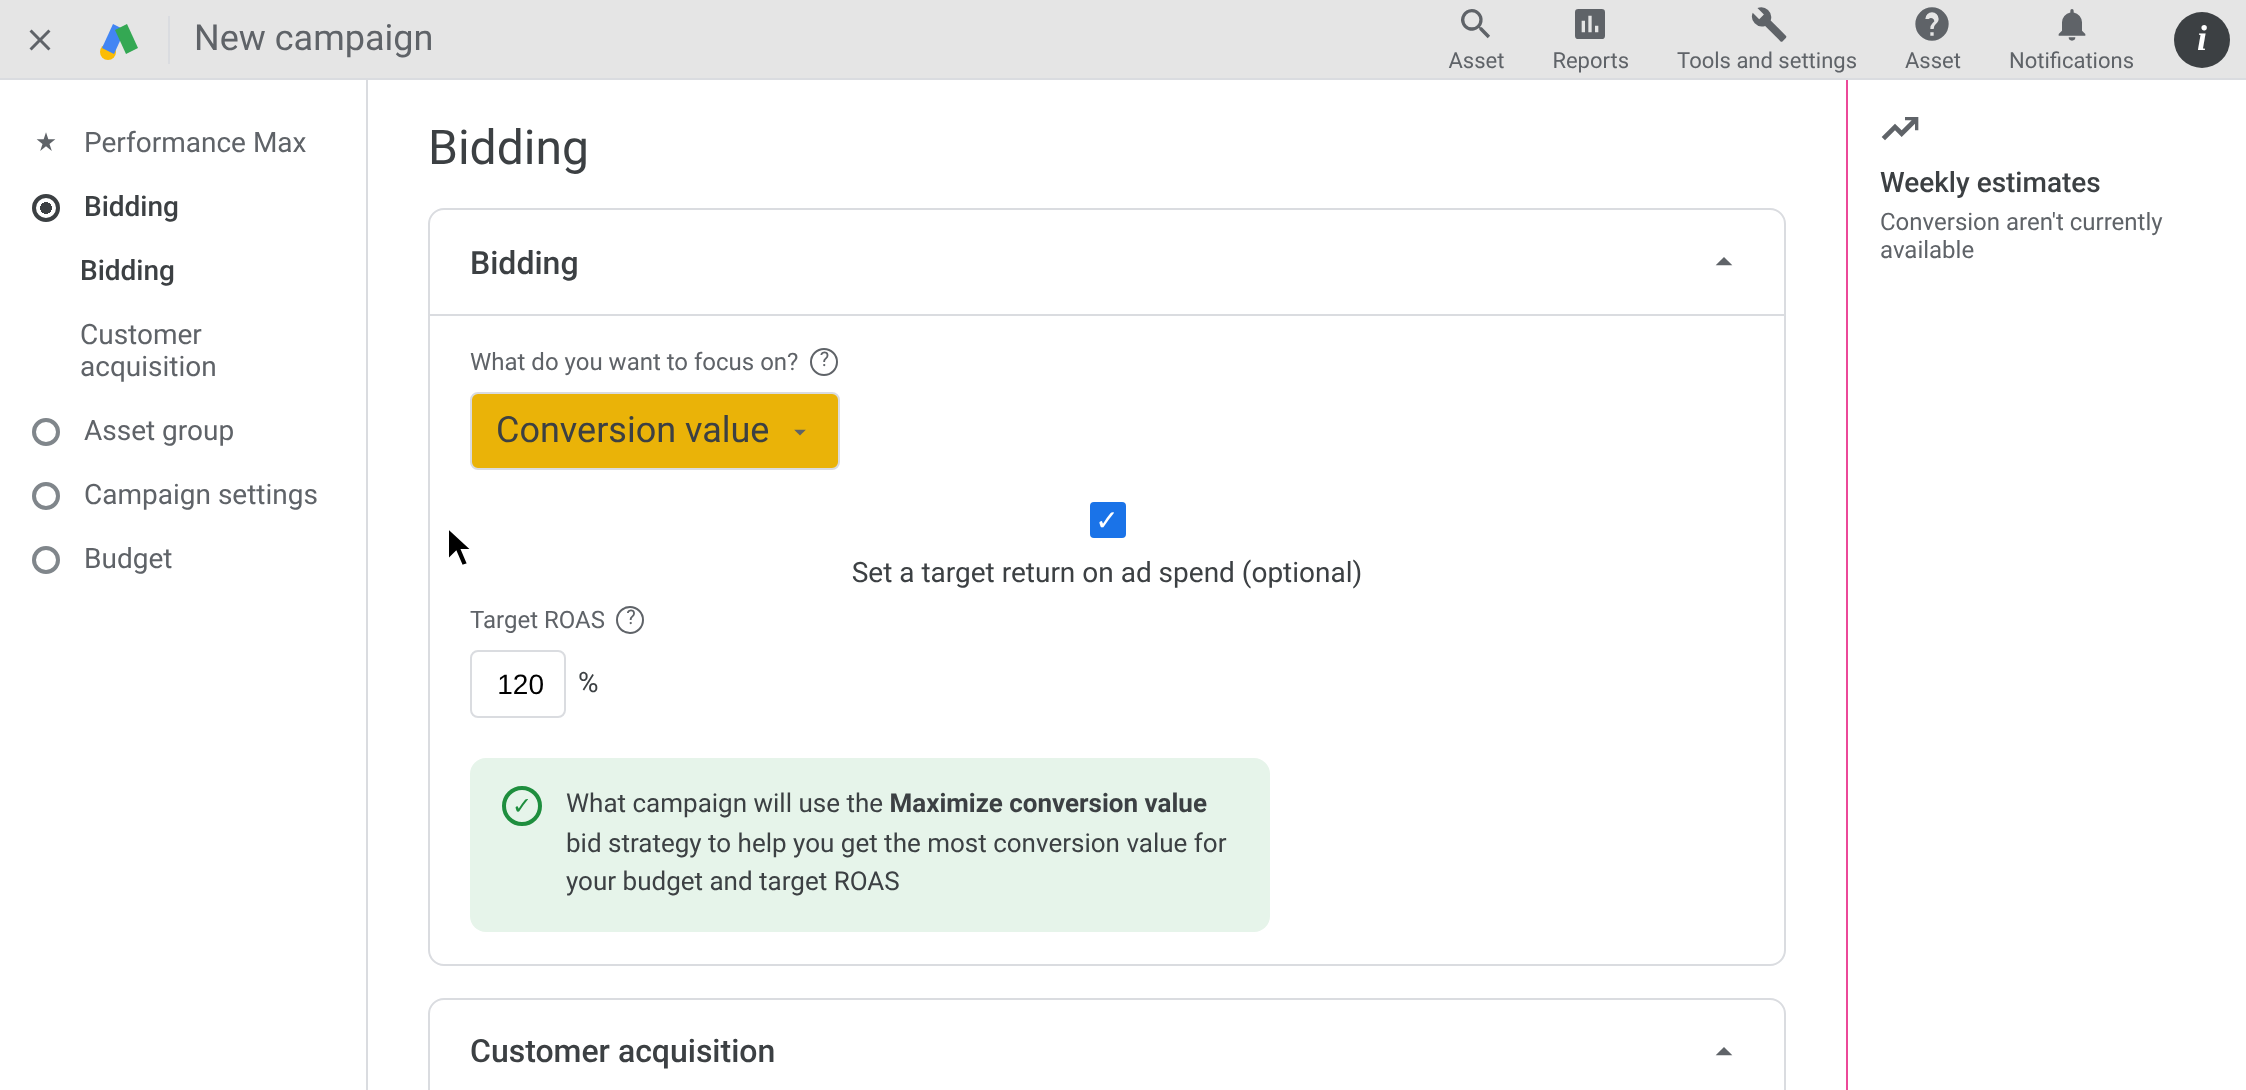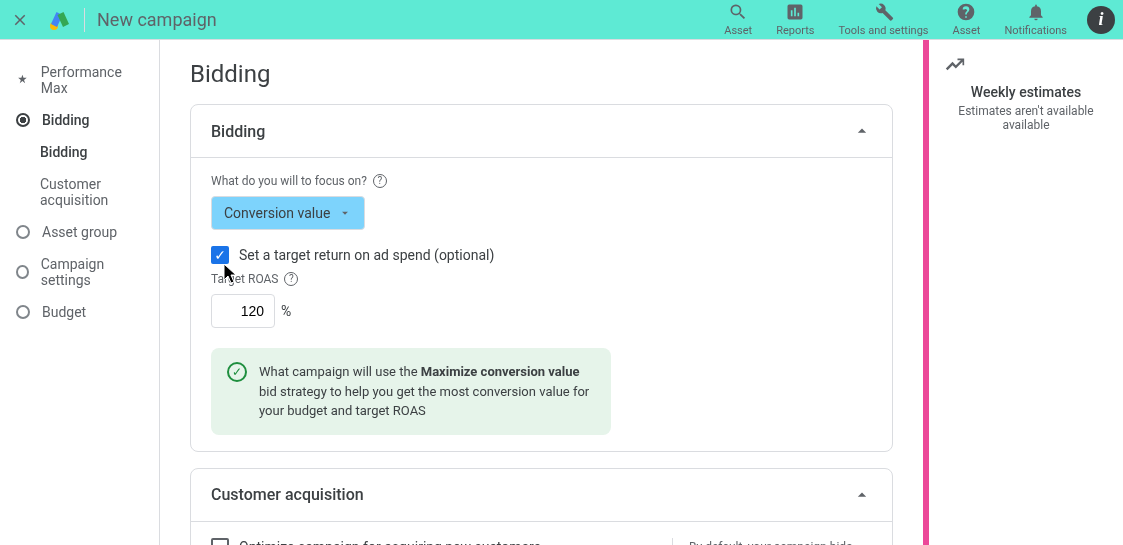--- a/index.html
+++ b/index.html
@@ -10,21 +10,21 @@
   background: #fff;
   width: 1123px;
   height: 545px;
   overflow: hidden;
 }
 .topbar {
   height: 40px;
   display: flex;
   align-items: center;
   border-bottom: 1px solid #dadce0;
-  background: #5eead4;
+  background: #e5e5e5;
 }
 .close-btn {
   width: 40px; height: 40px;
   display: flex; align-items: center; justify-content: center;
   cursor: pointer;
 }
 .logo {
   width: 24px; height: 24px;
   margin: 0 8px;
 }
@@ -68,21 +68,21 @@
   cursor: pointer;
   font-family: Georgia, serif;
   font-style: italic;
 }
 
 .layout {
   display: flex;
   height: calc(545px - 40px);
 }
 .sidebar {
-  width: 160px;
+  width: 184px;
   border-right: 1px solid #dadce0;
   padding: 16px 0;
 }
 .side-item {
   display: flex;
   align-items: center;
   padding: 8px 16px;
   cursor: pointer;
   color: #5f6368;
   font-size: 14px;
@@ -145,45 +145,45 @@
   text-align: center;
   color: #5f6368;
   cursor: pointer;
 }
 .select {
   display: inline-flex;
   align-items: center;
   border: 1px solid #dadce0;
   border-radius: 4px;
   padding: 8px 12px;
-  font-size: 14px;
+  font-size: 18px;
   color: #3c4043;
   cursor: pointer;
-  background: #7dd3fc;
+  background: #eab308;
   min-width: 100px;
 }
 .select .chev { margin-left: 8px; }
 
-.checkbox-row { display: flex; align-items: center; gap: 10px; margin: 16px 0 8px; }
+.checkbox-row { display: flex; align-items: center; gap: 10px; margin: 16px 0 8px; flex-direction: column; }
 .checkbox {
   width: 18px; height: 18px;
   border: 2px solid #5f6368;
   border-radius: 2px;
   cursor: pointer;
   display: flex; align-items: center; justify-content: center;
 }
 .checkbox.checked { background: #1a73e8; border-color: #1a73e8; color: #fff; }
 .checkbox.checked:after { content: "✓"; font-size: 14px; }
 
 .target-input-wrap { display: flex; align-items: center; gap: 6px; margin-bottom: 4px; }
 .num-input {
   border: 1px solid #dadce0;
   border-radius: 4px;
   padding: 8px 10px;
-  width: 64px;
+  width: 48px;
   text-align: right;
   font-size: 14px;
 }
 
 .callout {
   display: flex;
   gap: 12px;
   background: #e6f4ea;
   border-radius: 8px;
   padding: 14px 16px;
@@ -196,23 +196,22 @@
   border-radius: 50%;
   color: #1e8e3e;
   display: flex; align-items: center; justify-content: center;
   font-size: 12px;
   flex-shrink: 0;
 }
 .callout .msg { font-size: 13px; color: #3c4043; line-height: 1.5; }
 
 .right-panel {
   width: 200px;
-  border-left: 6px solid #ec4899;
+  border-left: 1px solid #ec4899;
   padding: 16px;
-  text-align: center;
 }
 .rp-icon {
   width: 20px; height: 20px;
   margin-bottom: 8px;
   color: #1a73e8;
 }
 .rp-title { font-size: 14px; font-weight: 500; margin-bottom: 4px; }
 .rp-text { font-size: 12px; color: #5f6368; }
 
 svg { display: block; }
@@ -316,21 +315,21 @@
       <div class="card-header">
         <h2>Bidding</h2>
         <span class="chev-up">
             <svg width="20" height="20" viewBox="0 0 24 24">
               <path fill="#5f6368" d="M7 10l5 5 5-5z"></path>
             </svg>
           </span>
       </div>
       <div class="card-body">
         <div class="field-label">
-          <span>What do you will to focus on?</span>
+          <span>What do you want to focus on?</span>
           <span class="help-icon">?</span>
         </div>
         <div class="select">
           <span>Conversion value</span>
           <span class="chev">
               <svg width="14" height="14" viewBox="0 0 24 24">
                 <path fill="#5f6368" d="M7 10l5 5 5-5z"></path>
               </svg>
             </span>
         </div>
@@ -381,20 +380,20 @@
       </div>
     </div>
 
   </div>
 
   <div class="right-panel">
     <svg class="rp-icon" viewBox="0 0 24 24">
         <path fill="#5f6368" d="M3 17l6-6 4 4 8-8v4h2V3h-8v2h4l-6 6-4-4-8 8z"></path>
       </svg>
     <div class="rp-title">Weekly estimates</div>
-    <div class="rp-text">Estimates aren't available available</div>
+    <div class="rp-text">Conversion aren't currently available</div>
   </div>
 
 </div>
 
 <svg class="cursor" viewBox="0 0 16 22">
     <path d="M0 0 L0 16 L4 12 L7 19 L10 18 L7 11 L12 11 Z" fill="#000" stroke="#fff" stroke-width="1"></path>
   </svg>
 
 </body></html>

